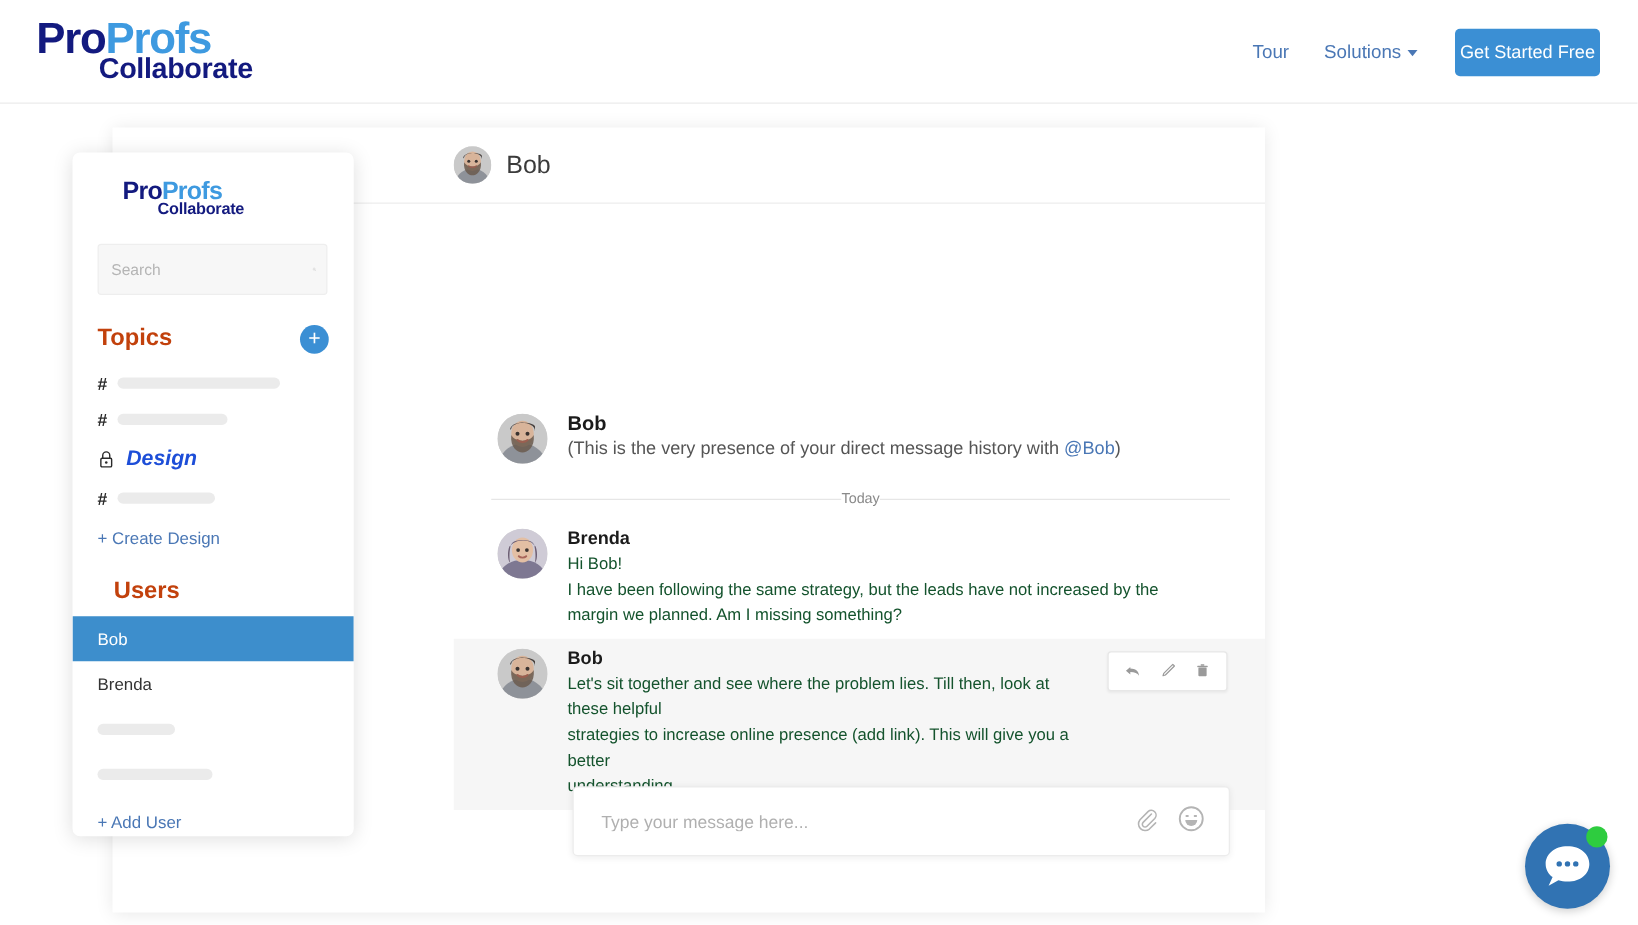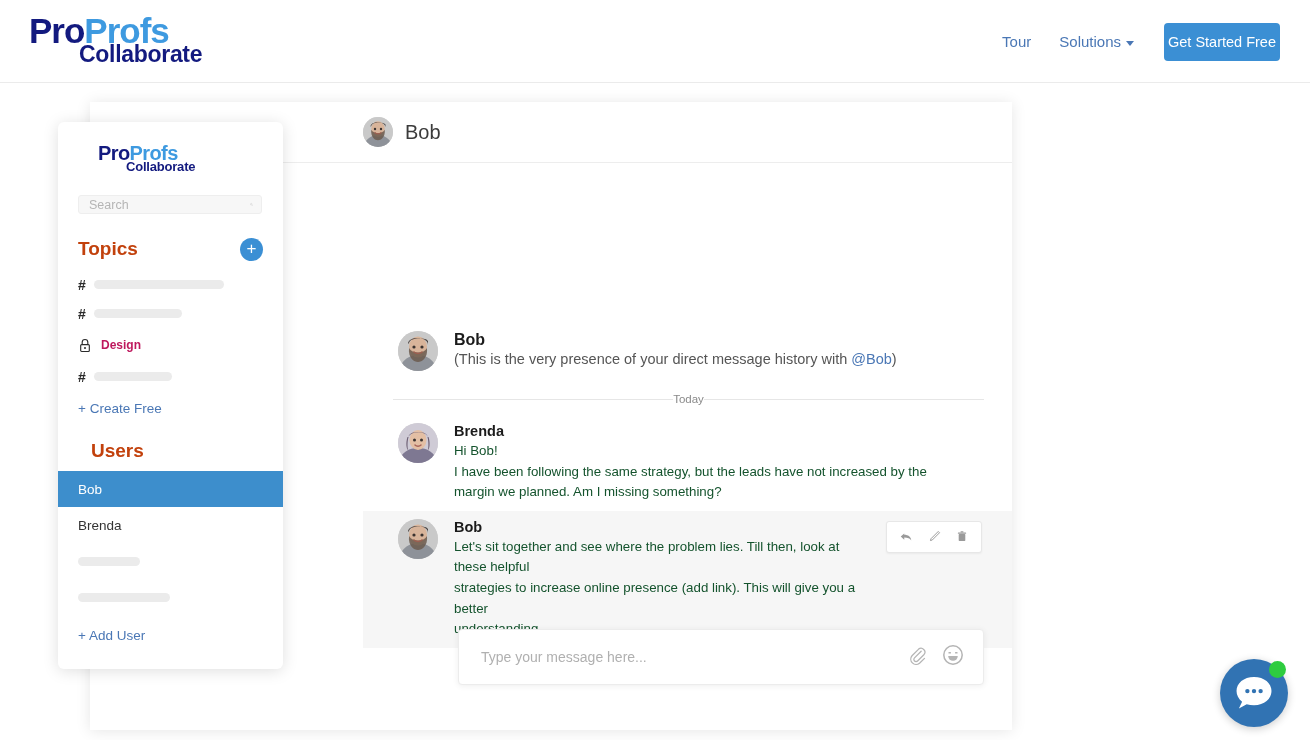--- a/index.html
+++ b/index.html
@@ -77,21 +77,21 @@
     background: #ffffff; border-radius: 6px;
     box-shadow: 0 2px 16px rgba(0,0,0,0.13);
     overflow: hidden; z-index: 5;
   }
   .sb-logo { padding: 21px 0 0 40px; line-height: 1; user-select: none; }
   .sb-logo .l1 { font-size: 20px; font-weight: bold; letter-spacing: -0.6px; }
   .sb-logo .l2 { font-size: 13px; font-weight: bold; color: #131a7f;
                  margin-left: 28px; margin-top: -3px; letter-spacing: -0.2px; }
 
   .sb-search {
-    margin: 22px 21px 0 20px; height: 19px; background: #f7f7f7;
+    margin: 22px 21px 0 20px; height: 41px; background: #f7f7f7;
     border: 1px solid #eeeeee; border-radius: 3px;
     display: flex; align-items: center; padding: 0 8px 0 10px;
   }
   .sb-search input {
     border: none; outline: none; background: transparent; flex: 1;
     font-size: 12.5px; color: #7b7b7b;
     font-family: "Liberation Sans", sans-serif;
   }
   .sb-search input::placeholder { color: #b5b5b5; }
 
@@ -106,21 +106,21 @@
     text-align: center; cursor: pointer; user-select: none;
   }
 
   .topic-row {
     display: flex; align-items: center; height: 25px;
     padding: 0 20px; gap: 8px; cursor: pointer;
   }
   .hash { color: #2b2b2b; font-size: 14px; font-weight: bold; }
   .skel { height: 9px; background: #ebebeb; border-radius: 5px; }
   .lock-icon { width: 14px; height: 15px; flex: none; }
-  .topic-name { font-size: 12px; color: #be185d; font-weight: bold; }
+  .topic-name { font-size: 17px; color: #1d4ed8; font-weight: bold; font-style: italic; }
 
   .sb-link {
     display: block; padding: 6px 20px; font-size: 13.5px;
     color: #4a77b5; cursor: pointer;
   }
 
   .user-row {
     display: flex; align-items: center; height: 36px;
     padding: 0 20px; font-size: 13.5px; color: #333333; cursor: pointer;
   }
@@ -374,21 +374,21 @@
         <circle cx="7" cy="10.6" r="1.1" fill="#2b2b2b"></circle>
       </svg>
       <span class="topic-name">Design</span>
     </div>
     <div class="topic-row" style="margin-top:5px;">
       <span class="hash">#</span>
       <span class="skel" style="width:78px;"></span>
     </div>
   </div>
 
-  <a class="sb-link" style="margin-top:6px;">+ Create Free</a>
+  <a class="sb-link" style="margin-top:6px;">+ Create Design</a>
 
   <div class="sb-section-row" style="margin-top:14px;padding-left:33px;">
     <div class="sb-section-title">Users</div>
   </div>
 
   <div style="margin-top:5px;">
     <div class="user-row active">
       <span>Bob</span>
     </div>
     <div class="user-row">

